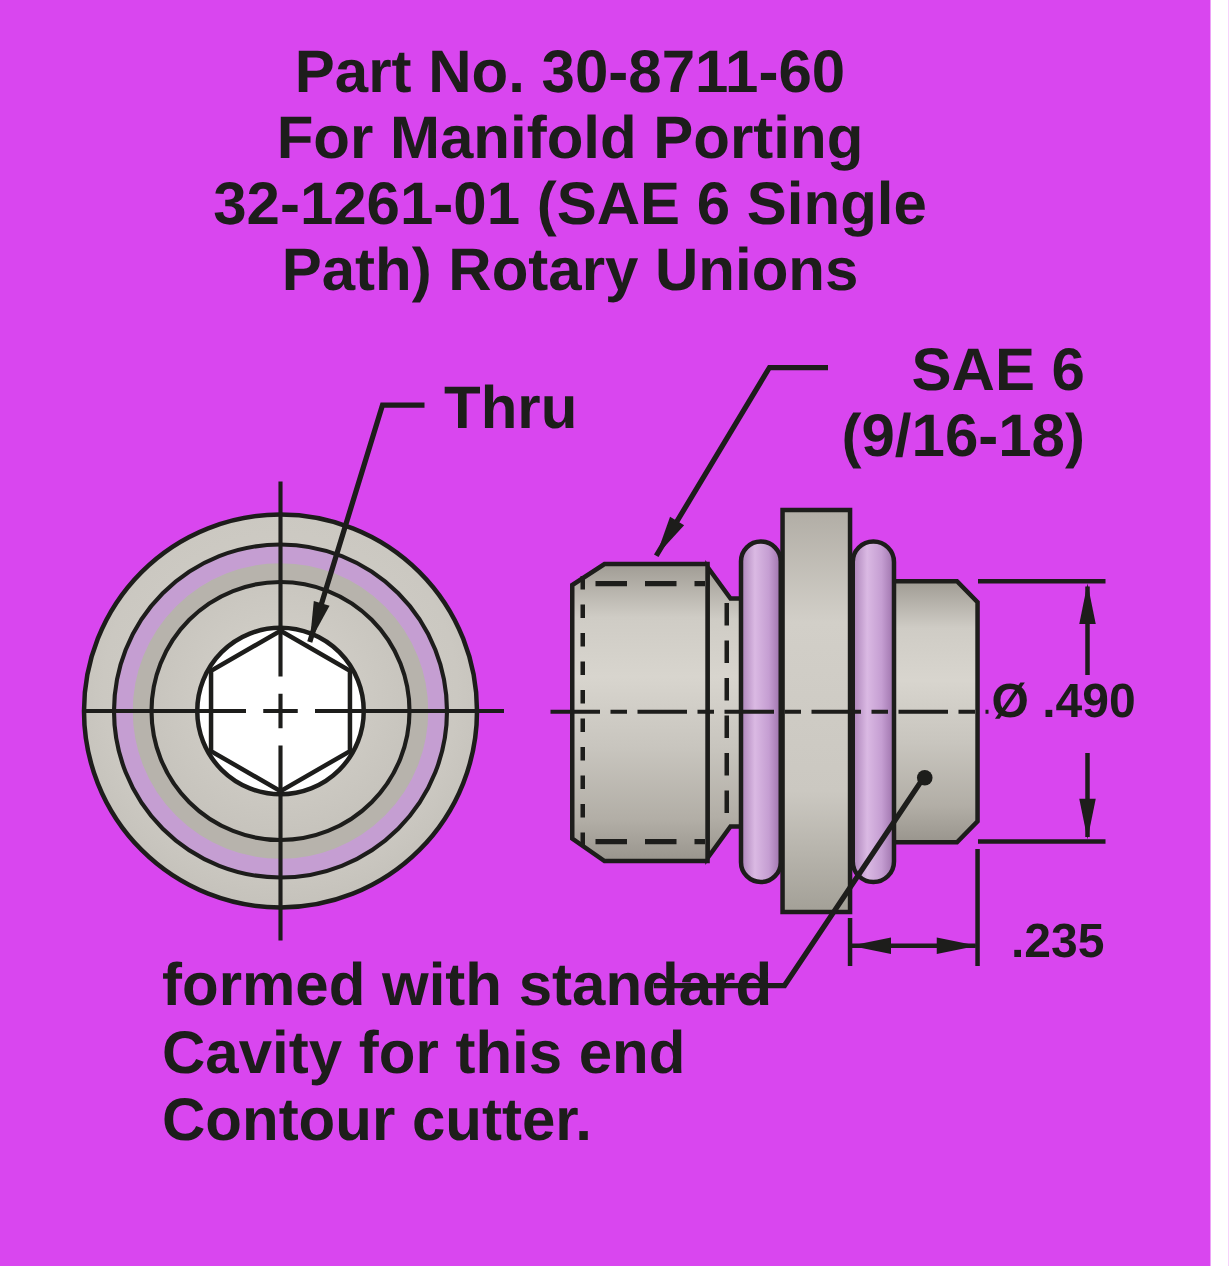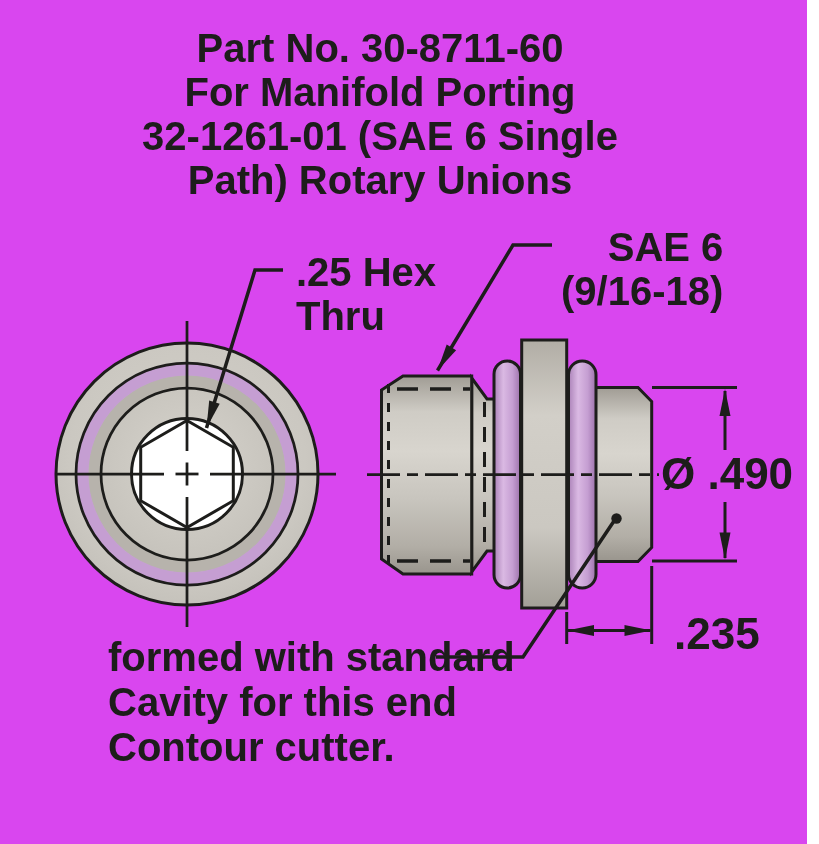--- a/index.html
+++ b/index.html
@@ -8,21 +8,21 @@
     font-family:"Liberation Sans",sans-serif;color:#1d1d1b;overflow:hidden;font-weight:bold;
   }
   #drawing-svg{position:absolute;left:0;top:0;}
   .txt{position:absolute;white-space:nowrap;color:#1d1d1b;}
   .title-block{left:60px;top:26px;width:640px;text-align:center;
     font-size:40px;line-height:44px;}
   .callout{font-size:40px;line-height:44px;}
   .hex-callout{left:296px;top:250px;}
   .thread-callout{left:561px;top:225px;text-align:right;}
   .note-block{left:108px;top:635px;font-size:40px;line-height:45px;}
-  .dim-text{font-size:44px;}
+  .dim-text{font-size:32px;}
   .dia-dim{left:661px;top:449px;}
   .len-dim{left:674px;top:609px;}
 </style>
 </head>
 <body>
 
 <div id="stage">
 
   <svg id="drawing-svg" width="819" height="844" viewBox="0 0 819 844">
     <defs>
@@ -125,21 +125,20 @@
   </svg>
 
   <div class="txt title-block">
     <div>Part No. 30-8711-60</div>
     <div>For Manifold Porting</div>
     <div>32-1261-01 (SAE 6 Single</div>
     <div>Path) Rotary Unions</div>
   </div>
 
   <div class="txt callout hex-callout">
-    <div>.25 Hex</div>
     <div>Thru</div>
   </div>
 
   <div class="txt callout thread-callout">
     <div>SAE 6</div>
     <div>(9/16-18)</div>
   </div>
 
   <div class="txt dim-text dia-dim">Ø .490</div>
 

